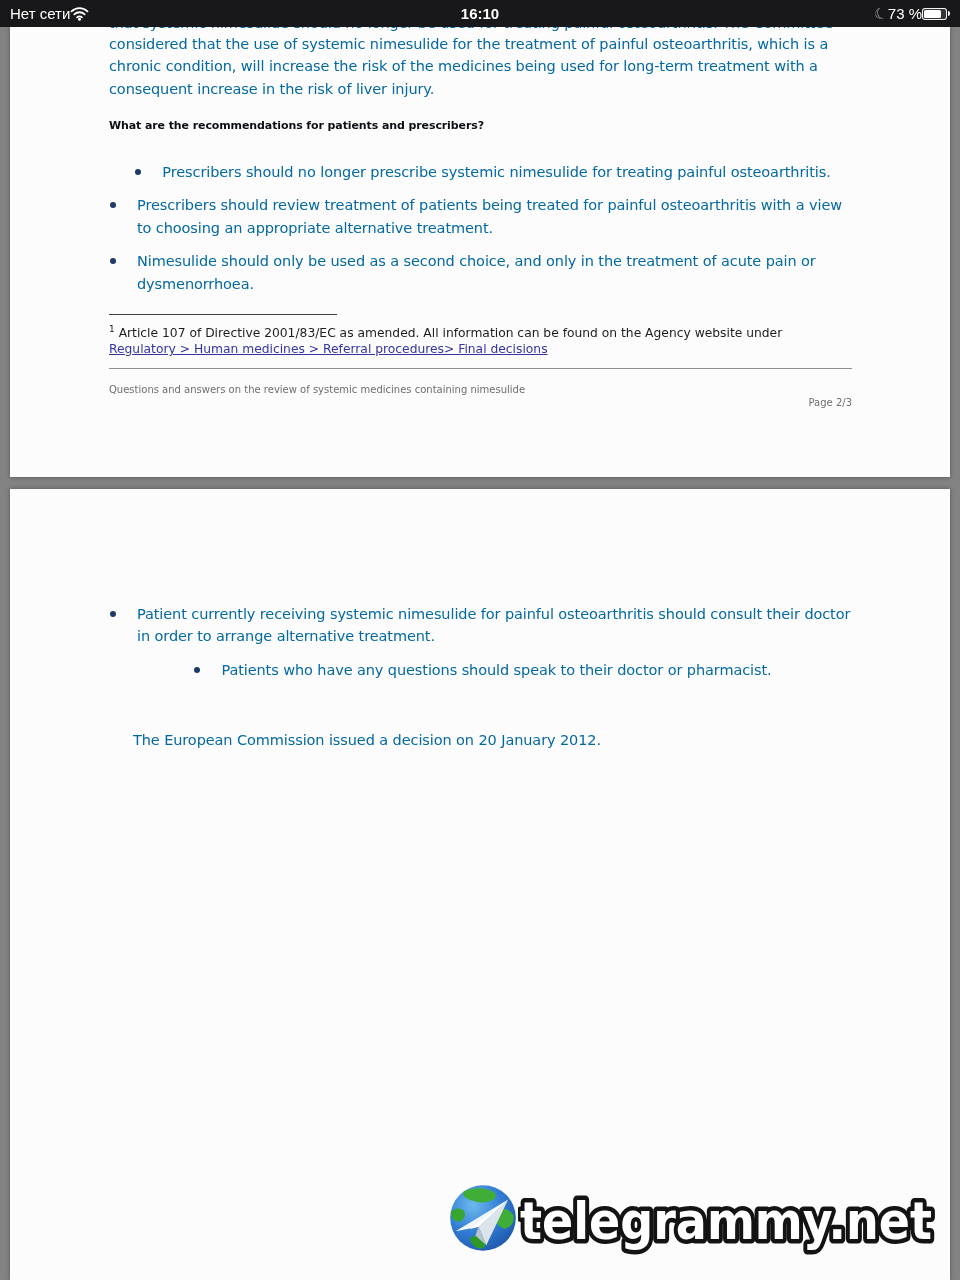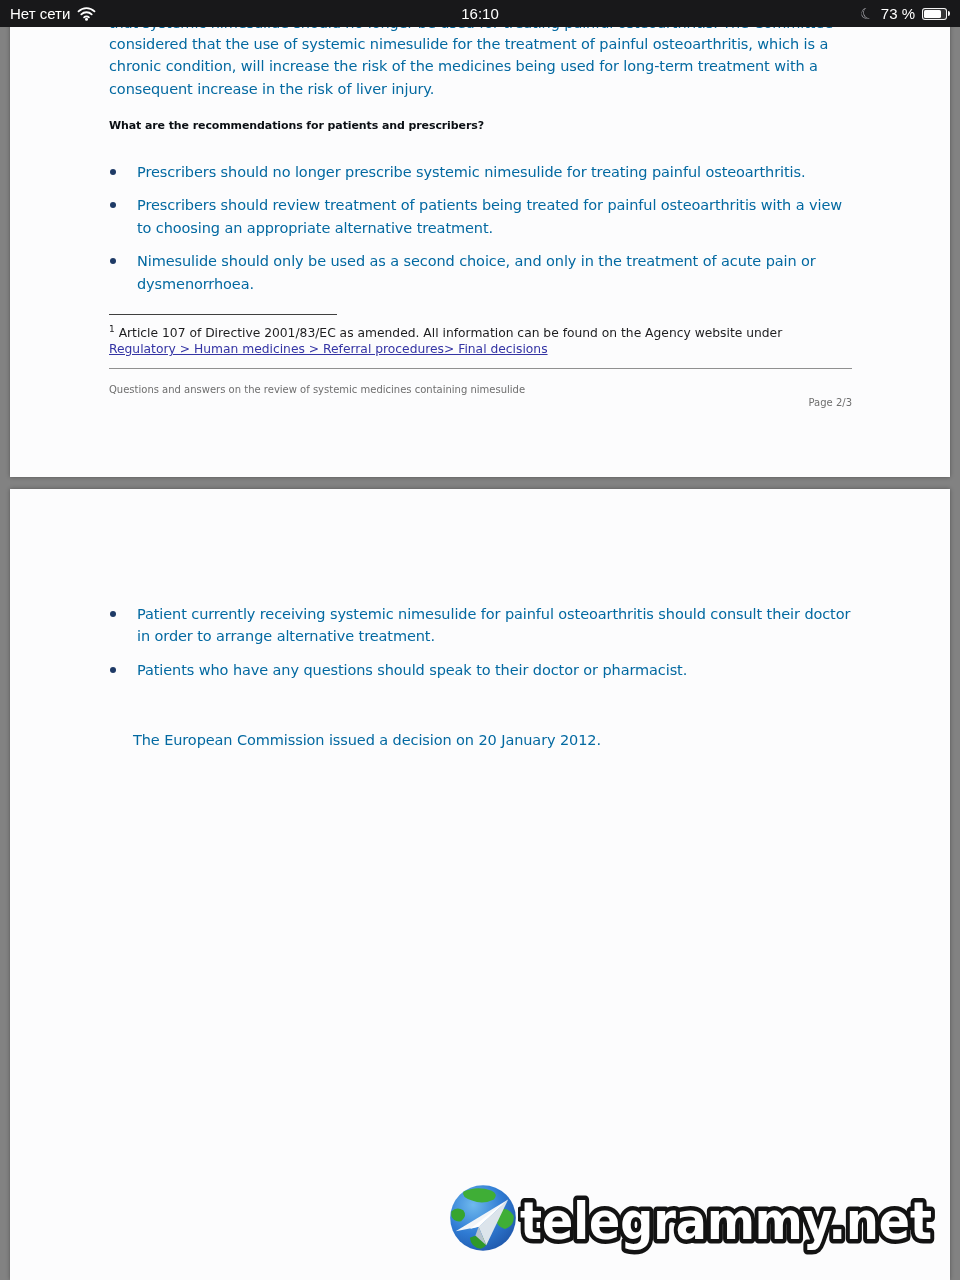--- a/index.html
+++ b/index.html
@@ -11,24 +11,24 @@
   }
 
   
   .status-bar {
     position:absolute; top:0; left:0; width:960px; height:27px;
     background:#18181a; color:#ffffff; z-index:50;
     display:flex; align-items:center; justify-content:space-between;
     padding:0 10px;
     font-family:"Liberation Sans", sans-serif; font-size:15px;
   }
-  .sb-left, .sb-right { display:flex; align-items:center; gap:7px; }
+  .sb-left, .sb-right { display:flex; align-items:center; }
   .sb-time {
     position:absolute; left:0; right:0; text-align:center;
-    font-weight:400; pointer-events:none;
+    font-weight:700; pointer-events:none;
   }
   .wifi-svg { display:block; }
   .moon { color:#a2a2a8; font-size:15px; line-height:1; transform:rotate(-18deg); display:inline-block; }
   .battery { display:flex; align-items:center; }
   .battery-body {
     width:25px; height:12px; border:1px solid rgba(255,255,255,0.95);
     border-radius:3px; position:relative; background:rgba(255,255,255,0.12);
   }
   .battery-fill {
     position:absolute; left:1px; top:1px; bottom:1px; width:72%;
@@ -48,21 +48,21 @@
   #page-2 { top:489px; height:791px; z-index:1; }
 
   .abs { position:absolute; }
   .doc-text {
     color:#0369a1; font-size:14.5px; line-height:22.4px; letter-spacing:-0.1px;
   }
   .clipped-line { top:12px; left:99px; width:760px; white-space:nowrap; }
   .doc-heading {
     color:#0b0f14; font-weight:bold; font-size:11px; letter-spacing:-0.1px;
   }
-  .bullet-item { display:flex; margin-bottom:11px; }
+  .bullet-item { display:flex; margin-bottom:11px;justify-content:center; }
   .bullet-dot {
     width:6px; height:6px; border-radius:50%; background:#1e3a66;
     margin:8px 0 0 1px; flex:none;
   }
   .bullet-text { padding-left:21px; }
 
   .footnote-sep { border-top:1.5px solid #3f3f3f; }
   .footnote {
     color:#1d1d1f; font-size:12.3px; line-height:16px; letter-spacing:0;
   }

